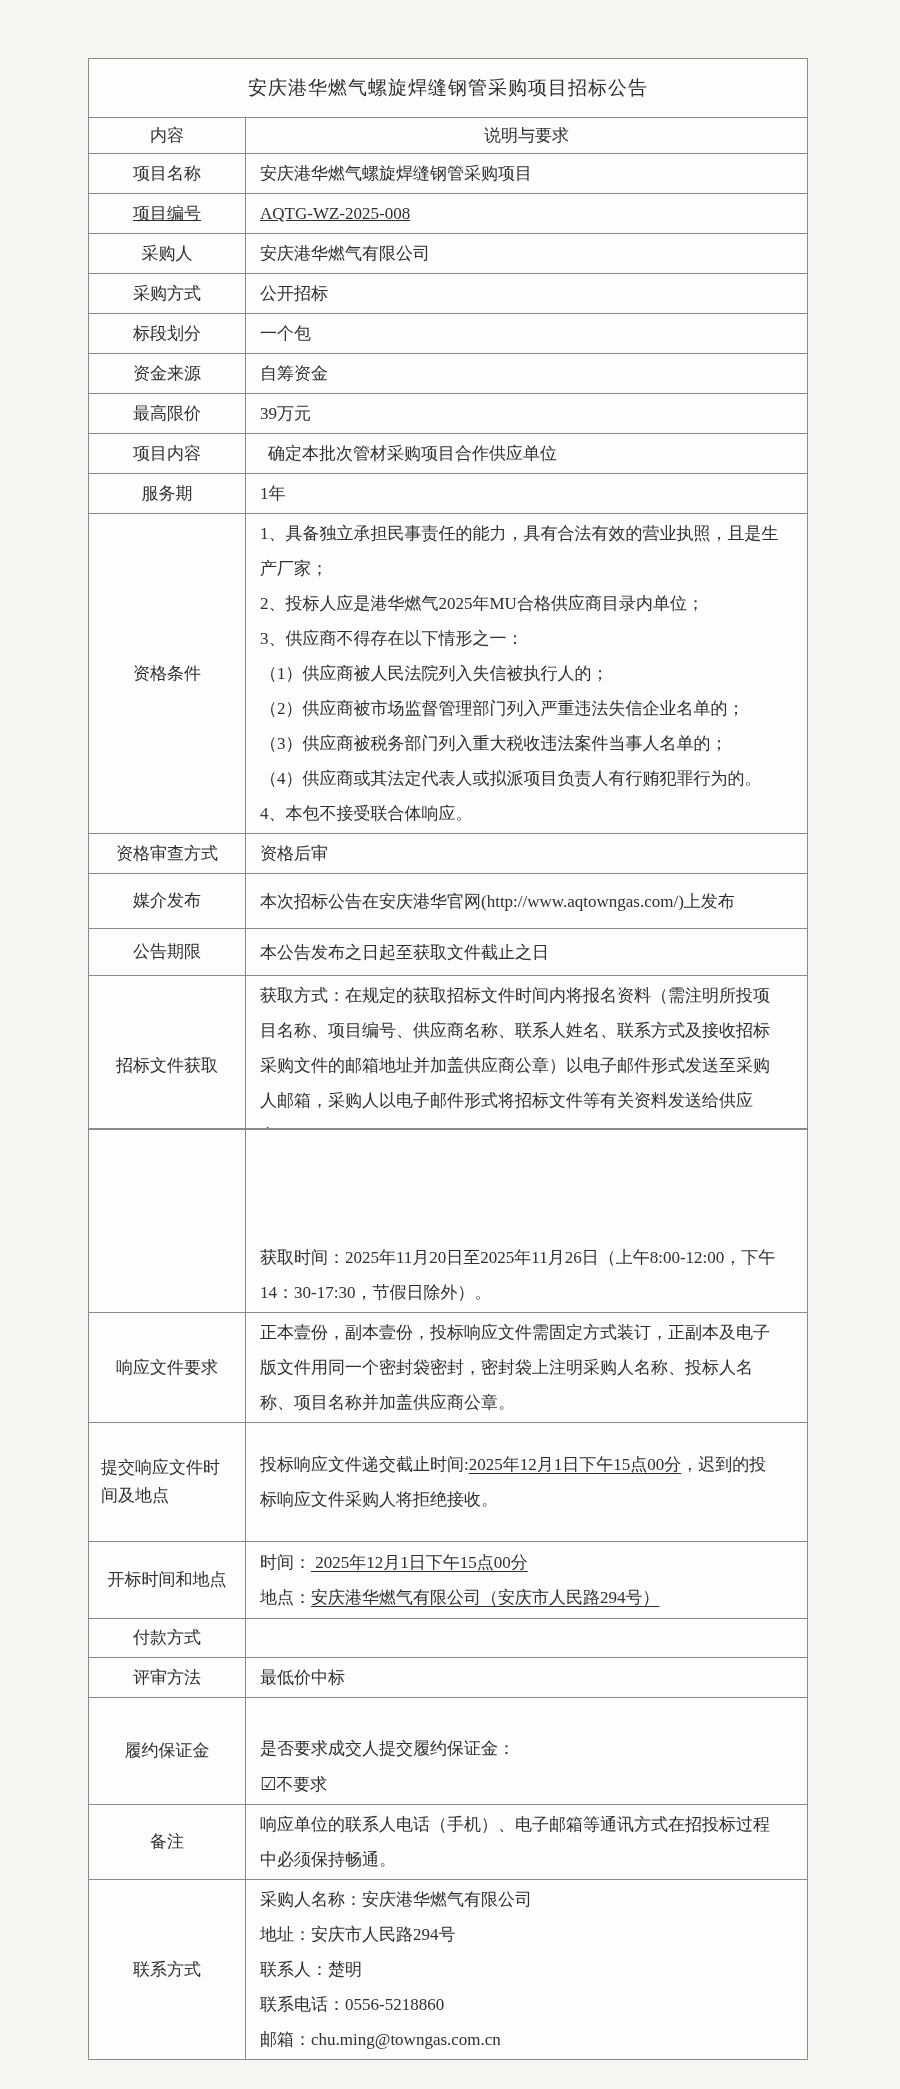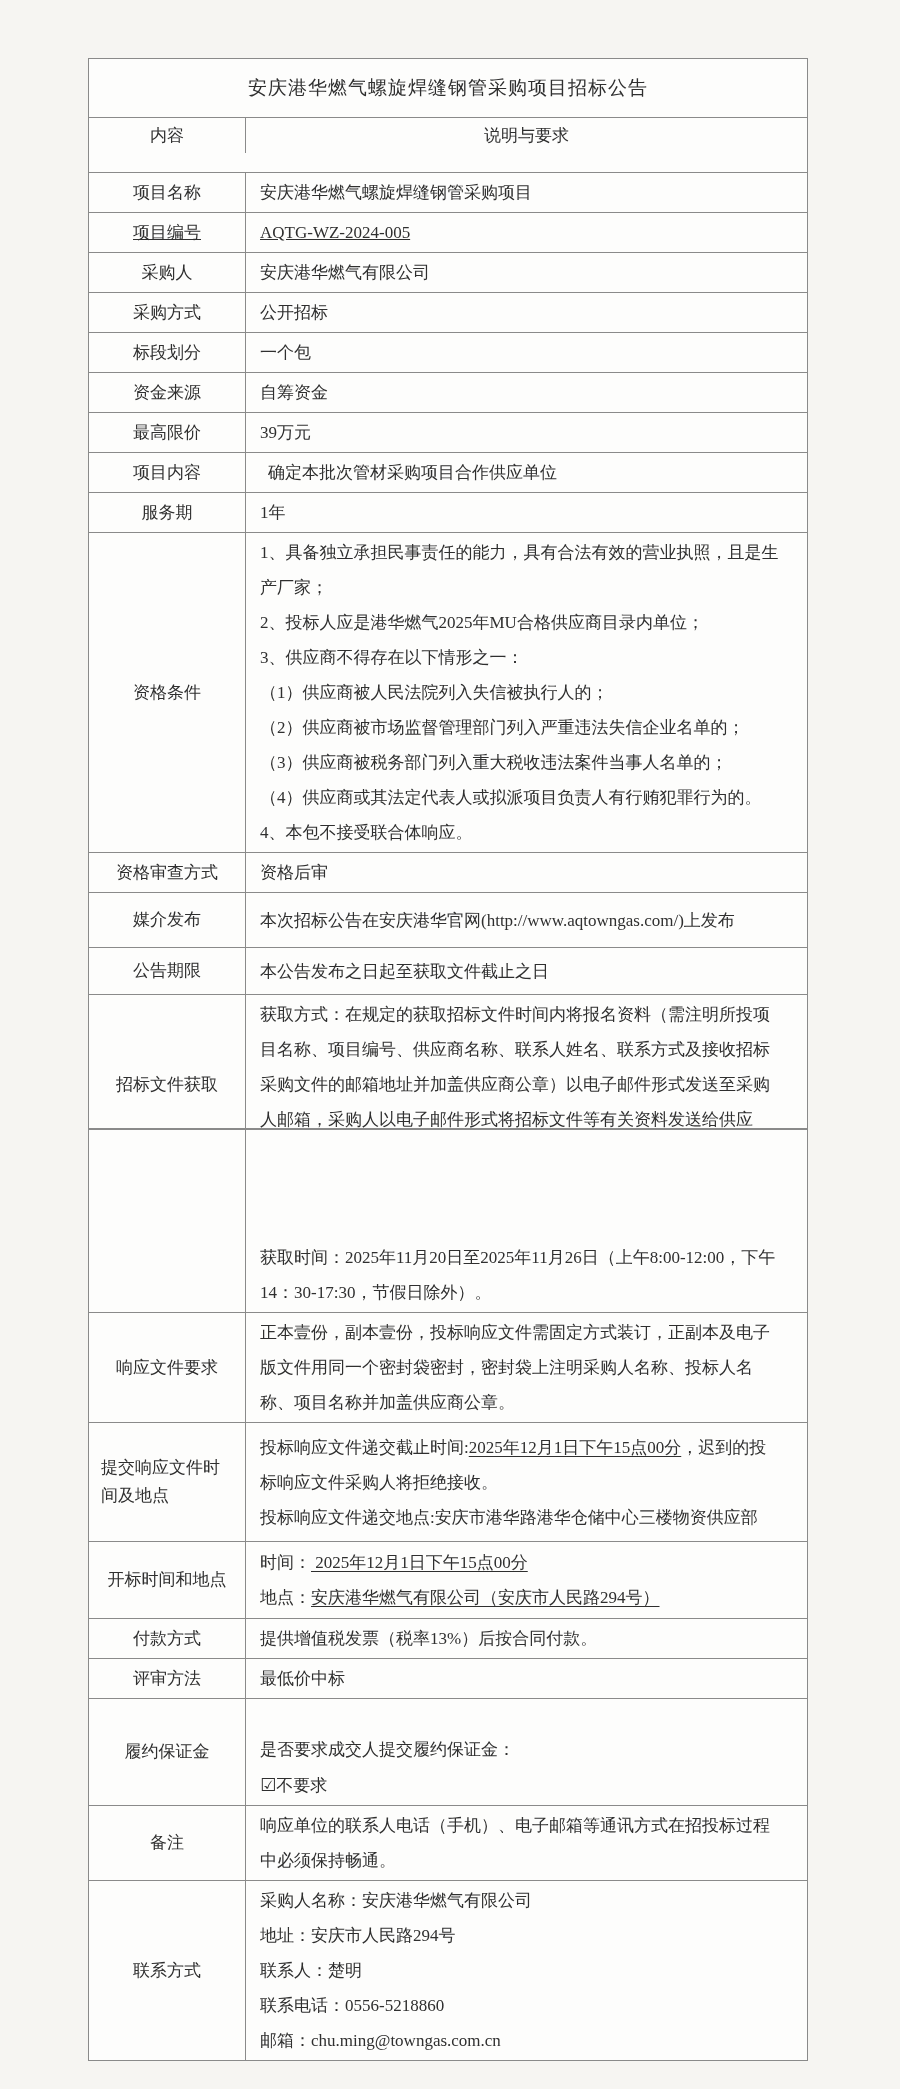--- a/index.html
+++ b/index.html
@@ -54,30 +54,30 @@
 <body>
 
 <div class="page">
   <div class="tbl" id="table1">
     <div class="title-row">安庆港华燃气螺旋焊缝钢管采购项目招标公告</div>
     <div class="row hdr">
       <div class="cell-label">内容</div>
       <div class="cell-value">说明与要求</div>
     </div>
 
-  <div class="row" style="min-height: 36px; margin-top: 19px;">
+  <div class="row" style="min-height: 36px;">
         <div class="cell-label">项目名称</div>
         <div class="cell-value">
           <div class="para"><span>安庆港华燃气螺旋焊缝钢管采购项目</span></div>
         </div>
       </div>
       <div class="row" style="min-height: 36px; text-decoration: underline;">
         <div class="cell-label">项目编号</div>
         <div class="cell-value">
-          <div class="para"><span>AQTG-WZ-2024-005</span></div>
+          <div class="para"><span>AQTG-WZ-2025-008</span></div>
         </div>
       </div>
       <div class="row" style="min-height: 36px;">
         <div class="cell-label">采购人</div>
         <div class="cell-value">
           <div class="para"><span>安庆港华燃气有限公司</span></div>
         </div>
       </div>
       <div class="row" style="min-height: 36px;">
         <div class="cell-label">采购方式</div>
@@ -164,35 +164,31 @@
       <div class="row" style="min-height: 105px;">
         <div class="cell-label">响应文件要求</div>
         <div class="cell-value">
           <div class="para"><span>正本壹份，副本壹份，投标响应文件需固定方式装订，正副本及电子版文件用同一个密封袋密封，密封袋上注明采购人名称、投标人名称、项目名称并加盖供应商公章。</span></div>
         </div>
       </div>
       <div class="row" style="min-height: 118px;">
         <div class="cell-label">提交响应文件时间及地点</div>
         <div class="cell-value">
           <div class="para"><span>投标响应文件递交截止时间:</span><span class="u">2025年12月1日下午15点00分</span><span>，迟到的投标响应文件采购人将拒绝接收。</span></div>
-          <div class="para"><span>投标响应文件递交地点:安庆市港华路港华仓储中心三楼物资供应部</span></div>
         </div>
       </div>
       <div class="row" style="min-height: 76px;">
         <div class="cell-label">开标时间和地点</div>
         <div class="cell-value">
           <div class="para"><span>时间：</span><span class="u"> 2025年12月1日下午15点00分</span></div>
           <div class="para"><span>地点：</span><span class="u">安庆港华燃气有限公司（安庆市人民路294号） </span></div>
         </div>
       </div>
       <div class="row" style="min-height: 38px;">
         <div class="cell-label">付款方式</div>
-        <div class="cell-value">
-          <div class="para"><span>提供增值税发票（税率13%）后按合同付款。</span></div>
-        </div>
       </div>
       <div class="row" style="min-height: 38px;">
         <div class="cell-label">评审方法</div>
         <div class="cell-value">
           <div class="para"><span>最低价中标</span></div>
         </div>
       </div>
       <div class="row top" style="min-height: 106px;">
         <div class="cell-label">履约保证金</div>
         <div class="cell-value">

